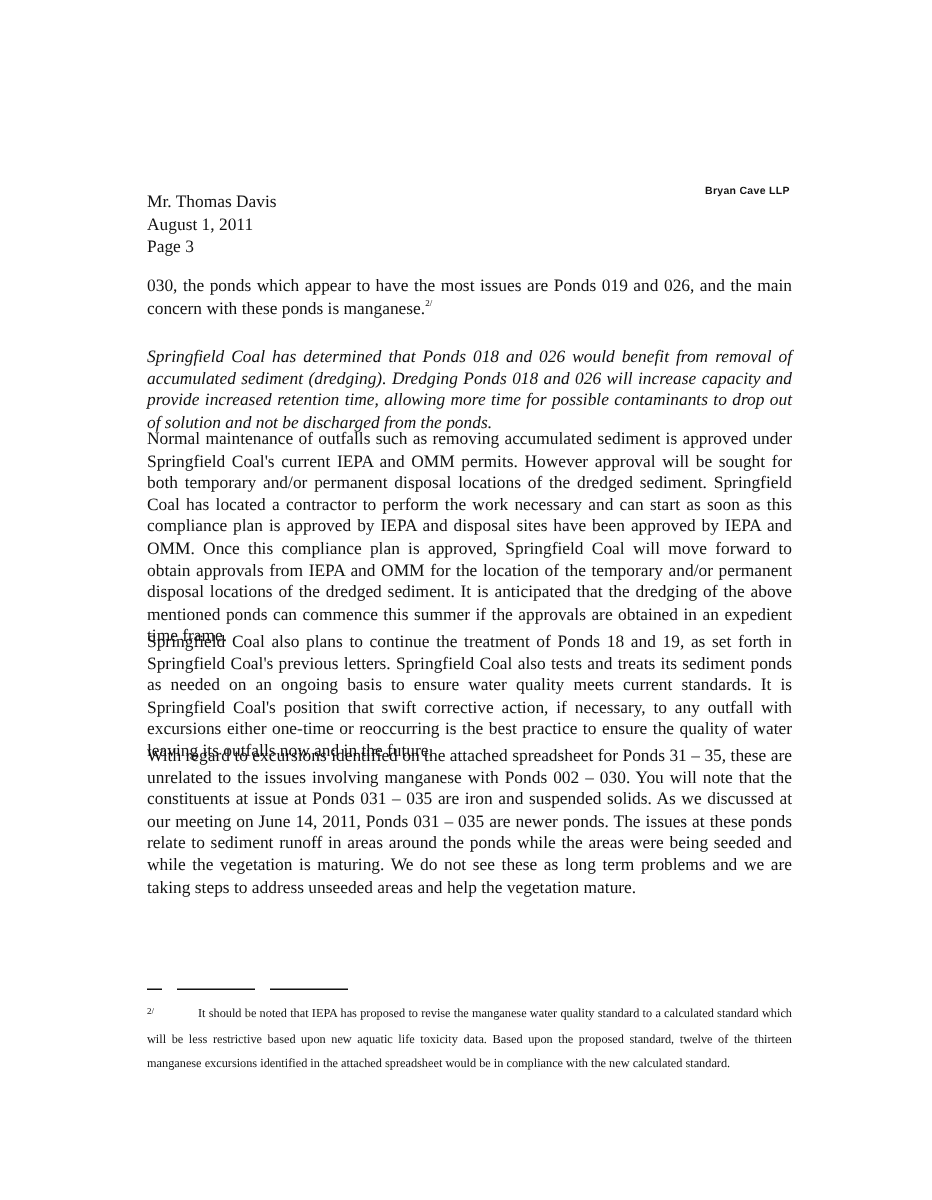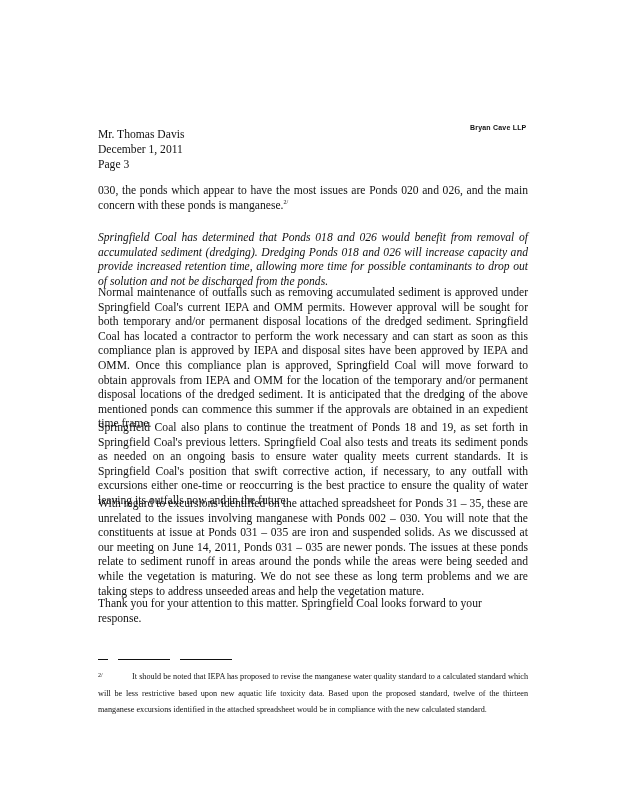--- a/index.html
+++ b/index.html
@@ -90,35 +90,34 @@
   </style>
 </head>
 <body>
 
 <div class="page">
 
   <div class="firm">Bryan Cave LLP</div>
 
   <div class="addr">
     <div>Mr. Thomas Davis</div>
-    <div>December 1, 2011</div>
+    <div>August 1, 2011</div>
     <div>Page 3</div>
   </div>
 
-  <div class="body-text p1"><span>030, the ponds which appear to have the most issues are Ponds 020 and 026, and the main concern with these ponds is manganese.</span><sup>2/</sup></div>
+  <div class="body-text p1"><span>030, the ponds which appear to have the most issues are Ponds 019 and 026, and the main concern with these ponds is manganese.</span><sup>2/</sup></div>
 
   <div class="body-text p2">Springfield Coal has determined that Ponds 018 and 026 would benefit from removal of accumulated sediment (dredging).  Dredging Ponds 018 and 026 will increase capacity and provide increased retention time, allowing more time for possible contaminants to drop out of solution and not be discharged from the ponds.</div>
 
   <div class="body-text p3">Normal maintenance of outfalls such as removing accumulated sediment is approved under Springfield Coal's current IEPA and OMM permits.  However approval will be sought for both temporary and/or permanent disposal locations of the dredged sediment.  Springfield Coal has located a contractor to perform the work necessary and can start as soon as this compliance plan is approved by IEPA and disposal sites have been approved by IEPA and OMM.  Once this compliance plan is approved, Springfield Coal will move forward to obtain approvals from IEPA and OMM for the location of the temporary and/or permanent disposal locations of the dredged sediment.  It is anticipated that the dredging of the above mentioned ponds can commence this summer if the approvals are obtained in an expedient time frame.</div>
 
   <div class="body-text p4">Springfield Coal also plans to continue the treatment of Ponds 18 and 19, as set forth in Springfield Coal's previous letters.  Springfield Coal also tests and treats its sediment ponds as needed on an ongoing basis to ensure water quality meets current standards.  It is Springfield Coal's position that swift corrective action, if necessary, to any outfall with excursions either one-time or reoccurring is the best practice to ensure the quality of water leaving its outfalls now and in the future.</div>
 
   <div class="body-text p5">With regard to excursions identified on the attached spreadsheet for Ponds 31 – 35, these are unrelated to the issues involving manganese with Ponds 002 – 030.  You will note that the constituents at issue at Ponds 031 – 035 are iron and suspended solids.  As we discussed at our meeting on June 14, 2011, Ponds 031 – 035 are newer ponds.  The issues at these ponds relate to sediment runoff in areas around the ponds while the areas were being seeded and while the vegetation is maturing.  We do not see these as long term problems and we are taking steps to address unseeded areas and help the vegetation mature.</div>
 
-  <div class="body-text p6">Thank you for your attention to this matter.  Springfield Coal looks forward to your response.</div>
 
   <div class="rule-row">
     <span style="left:0;width:10px;"></span>
     <span style="left:20px;width:52px;"></span>
     <span style="left:82px;width:52px;"></span>
   </div>
 
   <div class="fn">
     <span class="fn-mark">2/</span><span>It should be noted that IEPA has proposed to revise the manganese water quality standard to a calculated standard which will be less restrictive based upon new aquatic life toxicity data.  Based upon the proposed standard, twelve of the thirteen manganese excursions identified in the attached spreadsheet would be in compliance with the new calculated standard.</span>
   </div>

